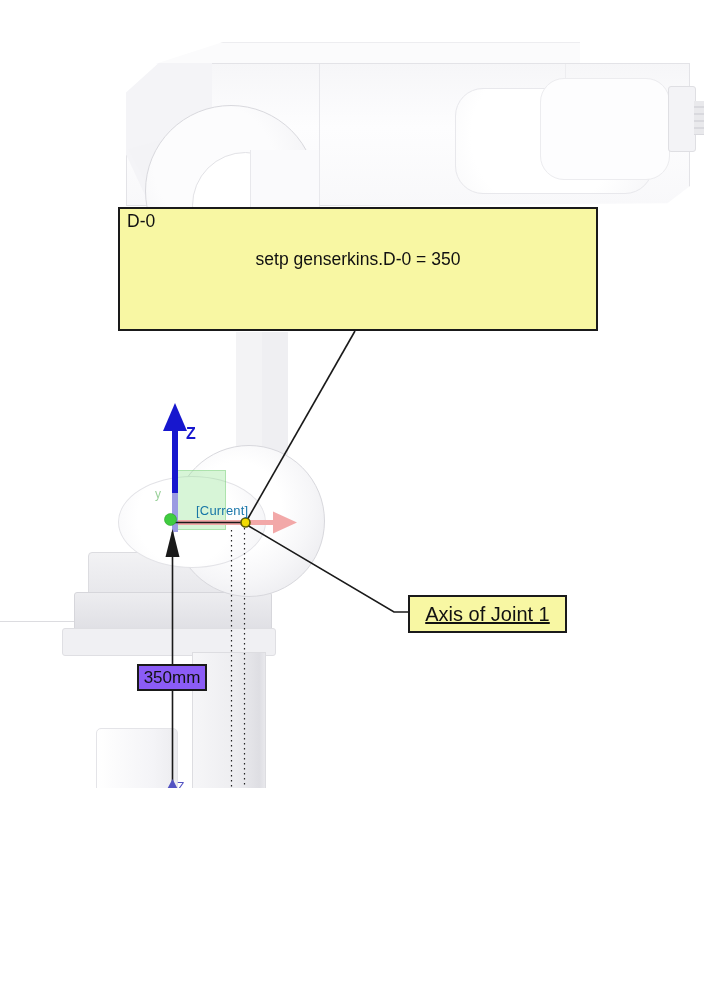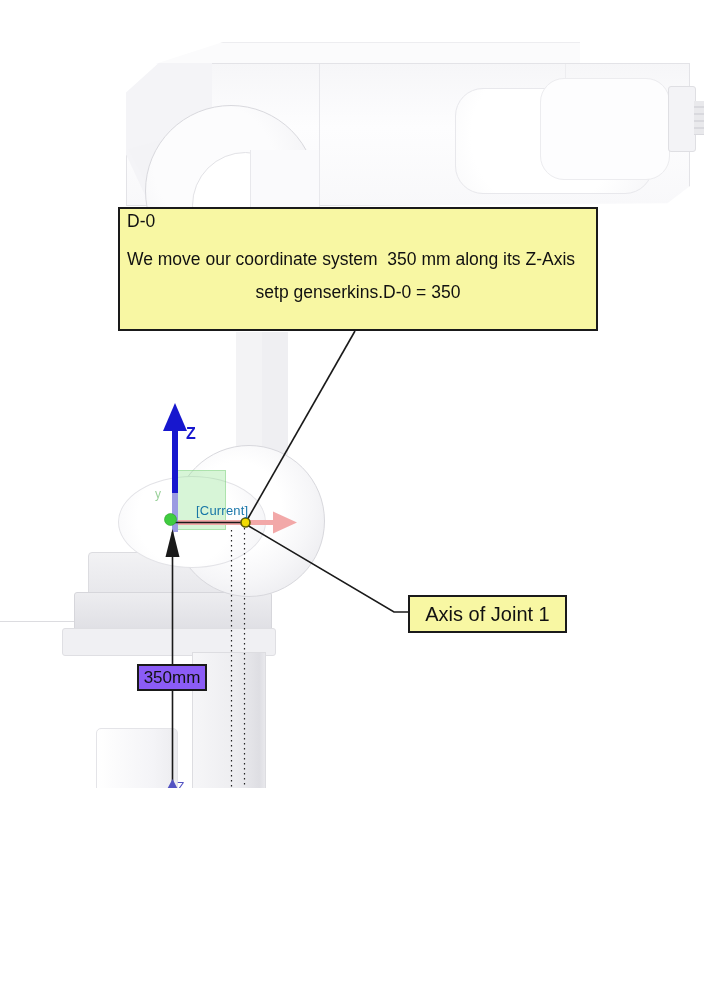--- a/index.html
+++ b/index.html
@@ -71,21 +71,21 @@
     background:#f8f7a3;border:2px solid #1a1a1a;padding:3px 7px;z-index:10;
     font-size:17.5px;color:#111;line-height:19px;}
   .note-title{margin-bottom:19px;}
   .note-line{white-space:pre;}
   .note-command{margin-top:14px;text-align:center;}
   .dim-label{position:absolute;left:137px;top:664px;width:70px;height:27px;box-sizing:border-box;
     background:#8b5cf6;border:2px solid #1a1a1a;z-index:10;display:flex;align-items:center;
     justify-content:center;font-size:17px;color:#111;}
   .joint-label{position:absolute;left:408px;top:595px;width:159px;height:38px;box-sizing:border-box;
     background:#f8f7a3;border:2px solid #1a1a1a;z-index:10;display:flex;align-items:center;
-    justify-content:center;font-size:20px;color:#111;}
+    justify-content:center;font-size:20px;color:#111;text-decoration:underline;}
   .current-label{position:absolute;left:196px;top:503px;font-size:13px;color:#0369a1;z-index:6;
     letter-spacing:0.2px;opacity:0.9;}
   .z-upper-label{position:absolute;left:186px;top:425px;font-size:16px;font-weight:bold;
     color:#1717ce;z-index:6;}
   .y-upper-label{position:absolute;left:155px;top:487px;font-size:12px;
     color:rgba(70,170,70,0.55);z-index:6;}
   .z-lower-label{position:absolute;left:177px;top:780px;font-size:12px;color:#5353c2;z-index:6;}
   .x-lower-label{position:absolute;left:202px;top:803px;font-size:13px;color:#c04848;z-index:6;}
 </style>
 </head>
@@ -148,21 +148,20 @@
     <polygon points="209,822.5 209,833.5 221.5,828" fill="#b23434"></polygon>
 
     <circle cx="170.5" cy="519.5" r="6" fill="#3fcc3f" stroke="rgba(40,160,40,0.6)" stroke-width="1"></circle>
     <circle cx="172.5" cy="828" r="4.5" fill="#22cc22" stroke="#1f9f1f" stroke-width="1"></circle>
     <circle cx="245.5" cy="522.5" r="4.5" fill="#f2dc00" stroke="#5c5c00" stroke-width="1.6"></circle>
     <circle cx="245.5" cy="828" r="4" fill="#f2dc00" stroke="#5c5c00" stroke-width="1.4"></circle>
   </svg>
 
   <div class="note-box">
     <div class="note-title">D-0</div>
-    <div class="note-line">We move our coordinate system  350 mm along its Z-Axis</div>
     <div class="note-command">setp genserkins.D-0 = 350</div>
   </div>
 
   <div class="dim-label">
     <span>350mm</span>
   </div>
 
   <div class="joint-label">
     <span>Axis of Joint 1</span>
   </div>

